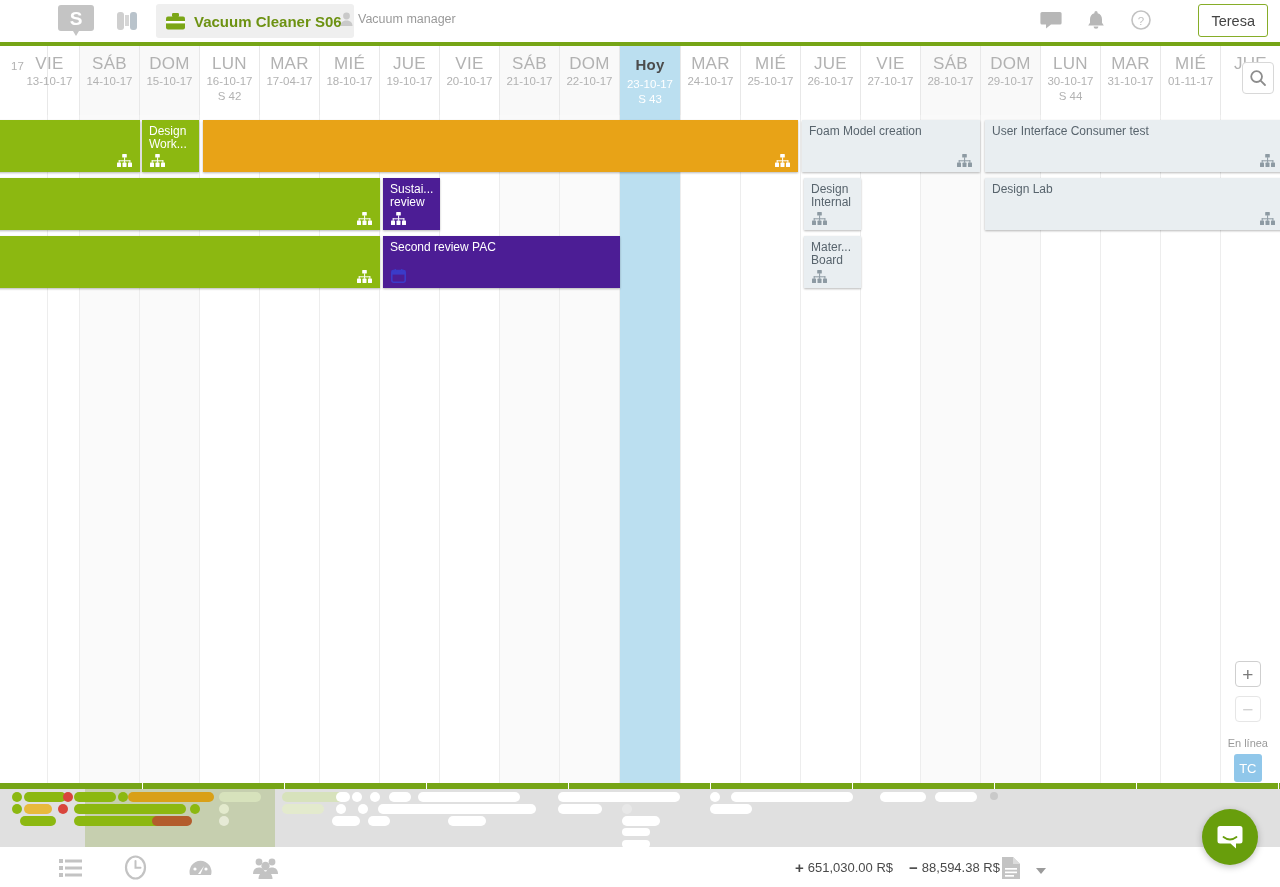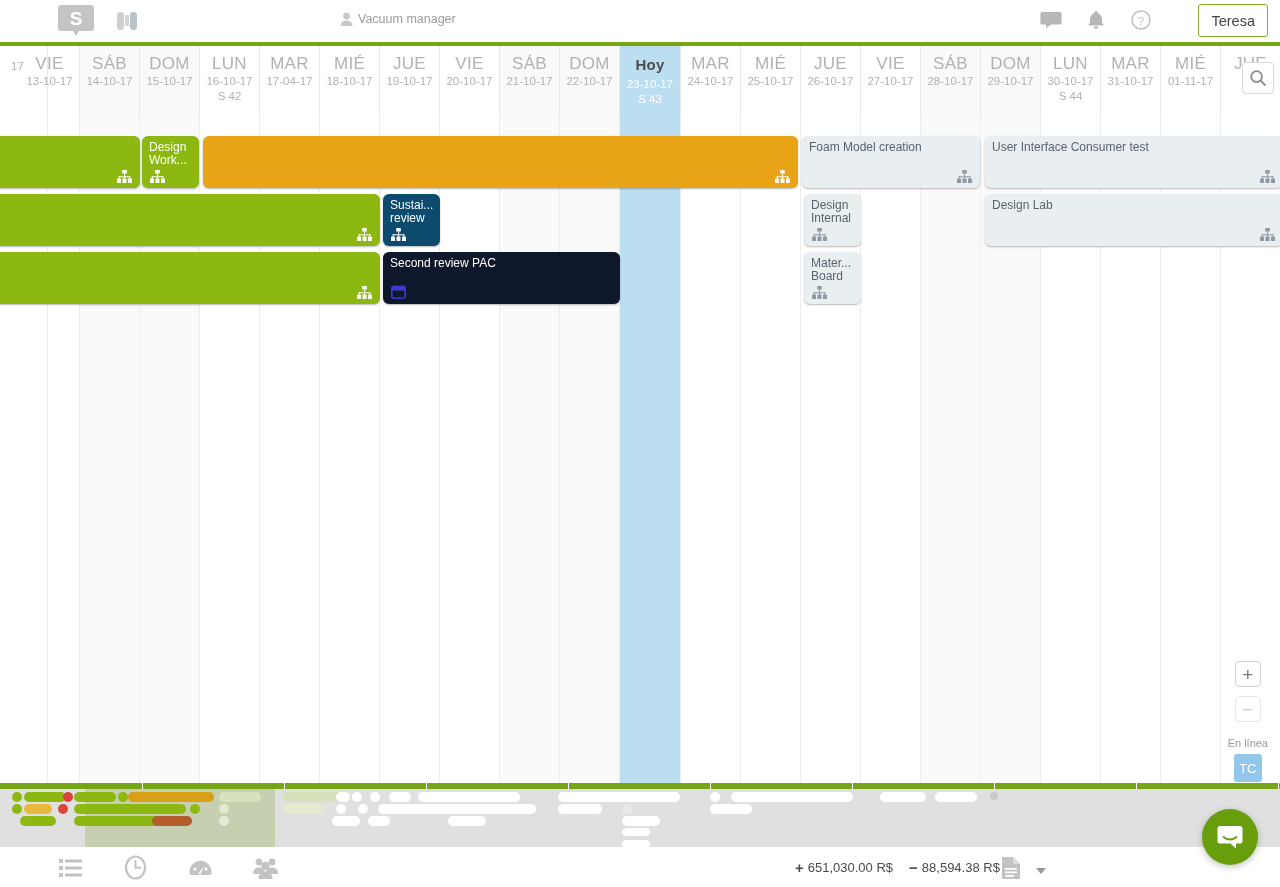--- a/index.html
+++ b/index.html
@@ -96,25 +96,24 @@
   }
   .gridcol {
     position: absolute; top: 0; height: 668px;
     border-right: 1px solid #ededed;
   }
   .gridcol.weekend { background: #fafafa; }
   .gridcol.today   { background: #bbdff0; }
 
   .bar {
     position: absolute;
-    border-radius: 6px;
+    border-radius: 0;
     box-shadow: 0 1px 2px rgba(0,0,0,.28);
     overflow: hidden;
     cursor: pointer;
-    margin-top: 16px;
   }
   .bar .title {
     position: absolute; left: 7px; top: 5px; right: 6px;
     font-size: 12px; line-height: 13px; color: #ffffff;
     white-space: pre-line;
   }
   .bar.light .title { color: #58646d; }
   .bar .bico {
     position: absolute; right: 8px; bottom: 6px;
     width: 15px; height: 13px;
@@ -204,20 +203,30 @@
       </svg>
     </div>
     <div class="binoc">
       <svg viewBox="0 0 26 22" width="26" height="22">
         <rect x="3" y="2" width="7" height="18" rx="3" fill="#cfcfcf"></rect>
         <rect x="16" y="2" width="7" height="18" rx="3" fill="#b9c3cb"></rect>
         <rect x="11" y="5" width="4" height="11" fill="#d6d6d6"></rect>
       </svg>
     </div>
 
+    <div class="project-chip">
+      <span class="briefcase">
+        <svg viewBox="0 0 19 17" width="19" height="17">
+          <rect x="6" y="0" width="7" height="4" rx="1.2" fill="#7ba617"></rect>
+          <rect x="0" y="3.5" width="19" height="13" rx="2" fill="#7ba617"></rect>
+          <rect x="0" y="8" width="19" height="2.4" fill="#ffffff"></rect>
+        </svg>
+      </span>
+      <span class="project-name">Vacuum Cleaner S06</span>
+    </div>
 
     <div class="role-wrap">
       <span class="role-icon">
         <svg viewBox="0 0 13 14" width="13" height="14">
           <circle cx="6.5" cy="4" r="3.4" fill="#c9c9c9"></circle>
           <path d="M0.5 14 c0 -4 3 -5.6 6 -5.6 s6 1.6 6 5.6 z" fill="#c9c9c9"></path>
         </svg>
       </span>
       <span class="role-text">Vacuum manager</span>
     </div>
@@ -450,21 +459,21 @@
               <rect x="0" y="8.6" width="4" height="4.4" rx=".6" fill="#ffffff"></rect>
               <rect x="5.5" y="8.6" width="4" height="4.4" rx=".6" fill="#ffffff"></rect>
               <rect x="11" y="8.6" width="4" height="4.4" rx=".6" fill="#ffffff"></rect>
               <rect x="1.7" y="6.3" width="11.6" height="1" fill="#ffffff"></rect>
               <rect x="7.1" y="3.3" width="1" height="3.2" fill="#ffffff"></rect>
               <rect x="1.7" y="6.3" width="1" height="2.4" fill="#ffffff"></rect>
               <rect x="12.4" y="6.3" width="1" height="2.4" fill="#ffffff"></rect>
               <rect x="7.1" y="6.3" width="1" height="2.4" fill="#ffffff"></rect>
             </svg></span>
         </div>
-        <div class="bar narrow" style="left: 383px; top: 63px; width: 57px; height: 52px; background: #0c4a6e;">
+        <div class="bar narrow" style="left: 383px; top: 63px; width: 57px; height: 52px; background: #4c1d95;">
           <div class="title">Sustai...
 review</div>
           <span class="bico"><svg viewBox="0 0 15 13" width="15" height="13">
               <rect x="5.2" y="0" width="4.6" height="3.6" rx=".6" fill="#ffffff"></rect>
               <rect x="0" y="8.6" width="4" height="4.4" rx=".6" fill="#ffffff"></rect>
               <rect x="5.5" y="8.6" width="4" height="4.4" rx=".6" fill="#ffffff"></rect>
               <rect x="11" y="8.6" width="4" height="4.4" rx=".6" fill="#ffffff"></rect>
               <rect x="1.7" y="6.3" width="11.6" height="1" fill="#ffffff"></rect>
               <rect x="7.1" y="3.3" width="1" height="3.2" fill="#ffffff"></rect>
               <rect x="1.7" y="6.3" width="1" height="2.4" fill="#ffffff"></rect>
@@ -508,21 +517,21 @@
               <rect x="0" y="8.6" width="4" height="4.4" rx=".6" fill="#ffffff"></rect>
               <rect x="5.5" y="8.6" width="4" height="4.4" rx=".6" fill="#ffffff"></rect>
               <rect x="11" y="8.6" width="4" height="4.4" rx=".6" fill="#ffffff"></rect>
               <rect x="1.7" y="6.3" width="11.6" height="1" fill="#ffffff"></rect>
               <rect x="7.1" y="3.3" width="1" height="3.2" fill="#ffffff"></rect>
               <rect x="1.7" y="6.3" width="1" height="2.4" fill="#ffffff"></rect>
               <rect x="12.4" y="6.3" width="1" height="2.4" fill="#ffffff"></rect>
               <rect x="7.1" y="6.3" width="1" height="2.4" fill="#ffffff"></rect>
             </svg></span>
         </div>
-        <div class="bar narrow" style="left: 383px; top: 121px; width: 237px; height: 52px; background: #0f172a;">
+        <div class="bar narrow" style="left: 383px; top: 121px; width: 237px; height: 52px; background: #4c1d95;">
           <div class="title">Second review PAC</div>
           <span class="bico"><svg viewBox="0 0 15 14" width="15" height="14">
               <rect x="0.8" y="1.6" width="13.4" height="11.6" rx="1.6" fill="none" stroke="#3b3bc8" stroke-width="1.6"></rect>
               <rect x="0.8" y="1.6" width="13.4" height="4" fill="#3b3bc8"></rect>
               <rect x="3.4" y="0" width="1.8" height="3" rx=".8" fill="#3b3bc8"></rect>
               <rect x="9.8" y="0" width="1.8" height="3" rx=".8" fill="#3b3bc8"></rect>
             </svg></span>
         </div>
         <div class="bar light narrow" style="left: 804px; top: 121px; width: 57px; height: 52px; background: rgb(233, 238, 241);">
           <div class="title">Mater...

